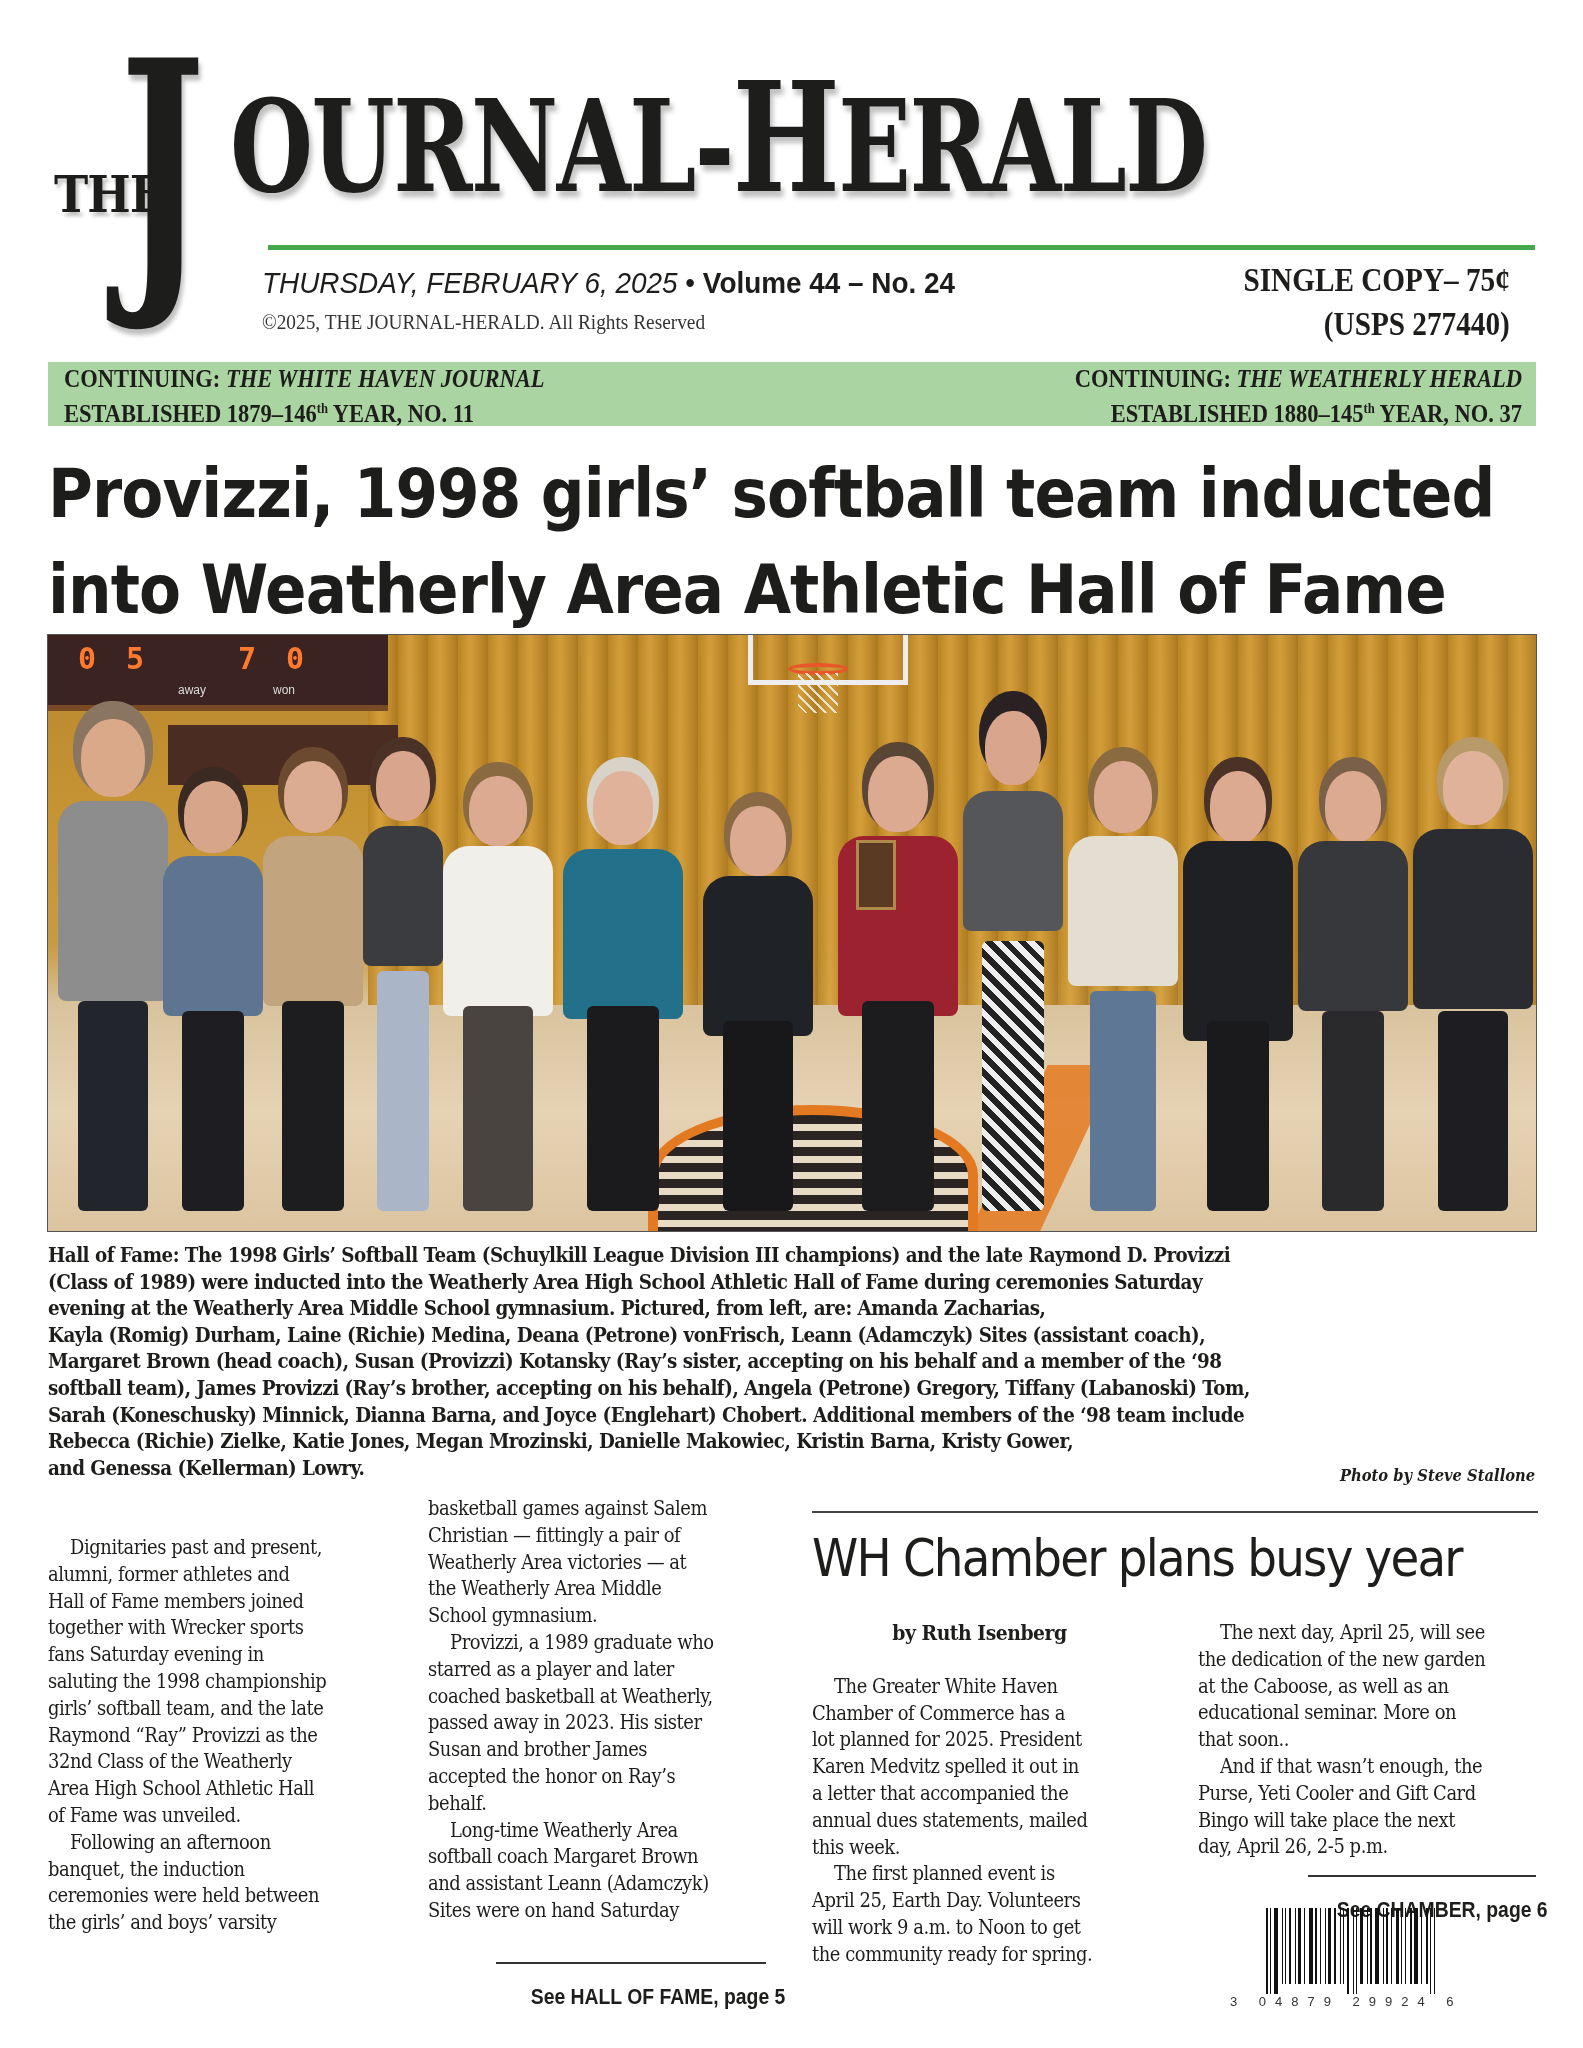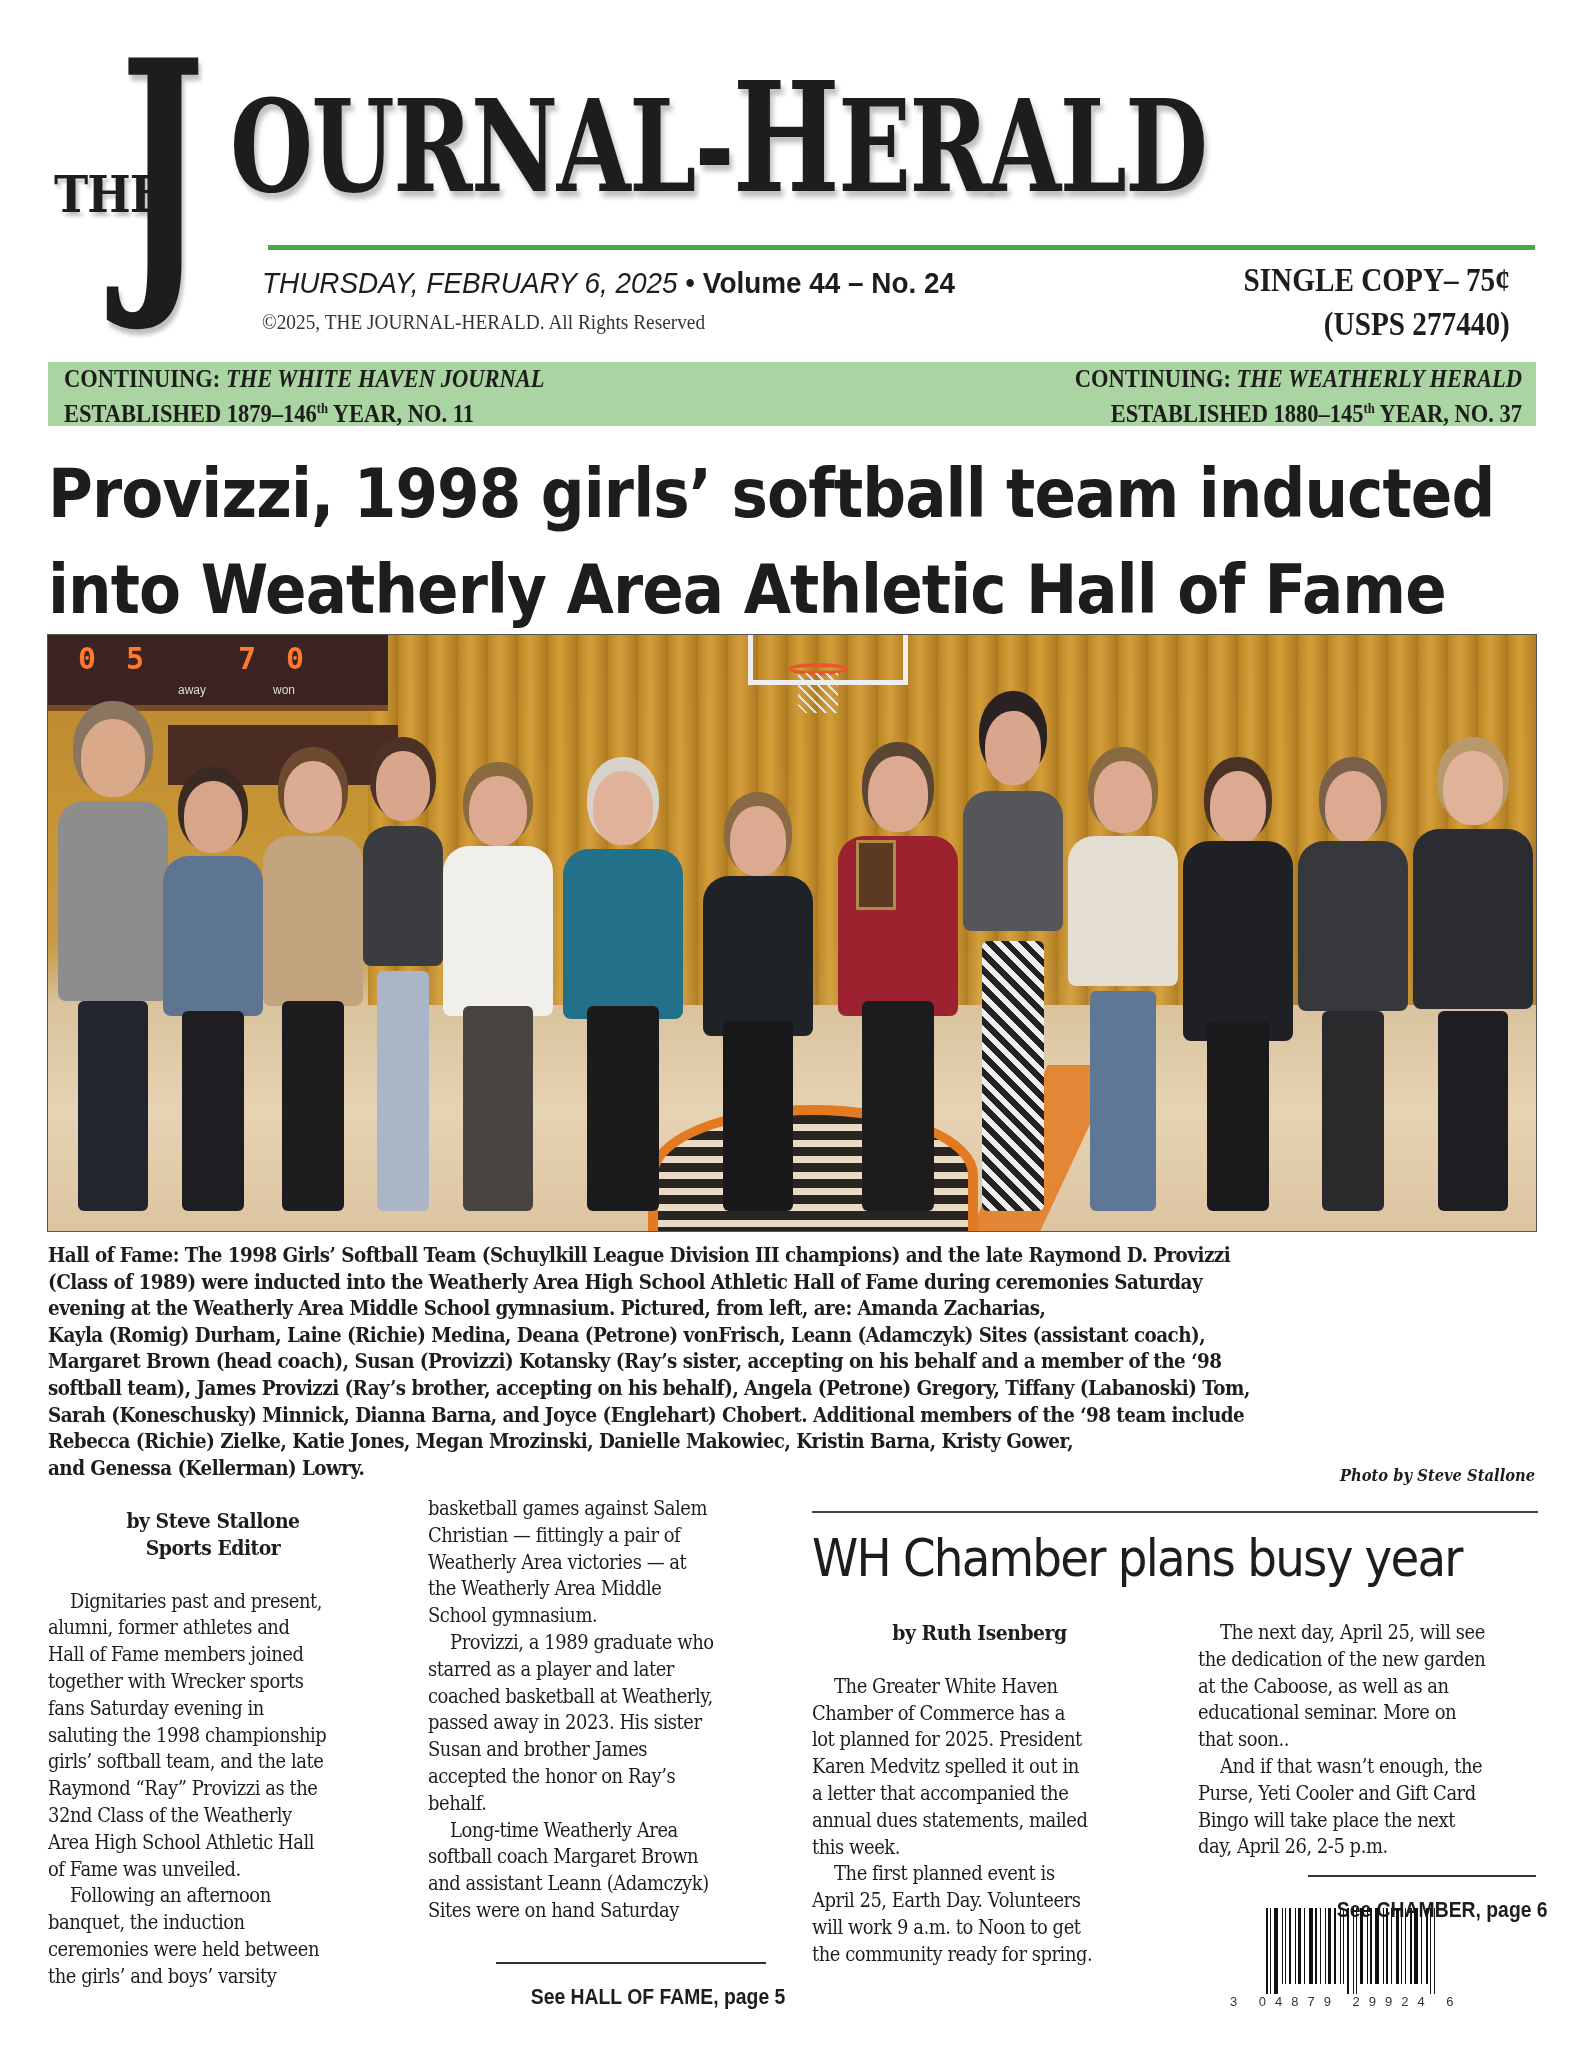--- a/index.html
+++ b/index.html
@@ -203,24 +203,20 @@
   <div>Margaret Brown (head coach), Susan (Provizzi) Kotansky (Ray’s sister, accepting on his behalf and a member of the ‘98</div>
   <div>softball team), James Provizzi (Ray’s brother, accepting on his behalf), Angela (Petrone) Gregory, Tiffany (Labanoski) Tom,</div>
   <div>Sarah (Koneschusky) Minnick, Dianna Barna, and Joyce (Englehart) Chobert. Additional members of the ‘98 team include</div>
   <div>Rebecca (Richie) Zielke, Katie Jones, Megan Mrozinski, Danielle Makowiec, Kristin Barna, Kristy Gower,</div>
   <div>and Genessa (Kellerman) Lowry.</div>
 </div>
 <div class="photo-credit">Photo by Steve Stallone</div>
 
 <article>
   <div class="col" style="left:48px; top:1508px; width:330px;">
-    <div class="byline">
-      <div>by Steve Stallone</div>
-      <div>Sports Editor</div>
-    </div>
     <div style="height:27px;"></div>
     <div id="lead-col1">
         <div class="line indent">Dignitaries past and present,</div>
         <div class="line">alumni, former athletes and</div>
         <div class="line">Hall of Fame members joined</div>
         <div class="line">together with Wrecker sports</div>
         <div class="line">fans Saturday evening in</div>
         <div class="line">saluting the 1998 championship</div>
         <div class="line">girls’ softball team, and the late</div>
         <div class="line">Raymond “Ray” Provizzi as the</div>

